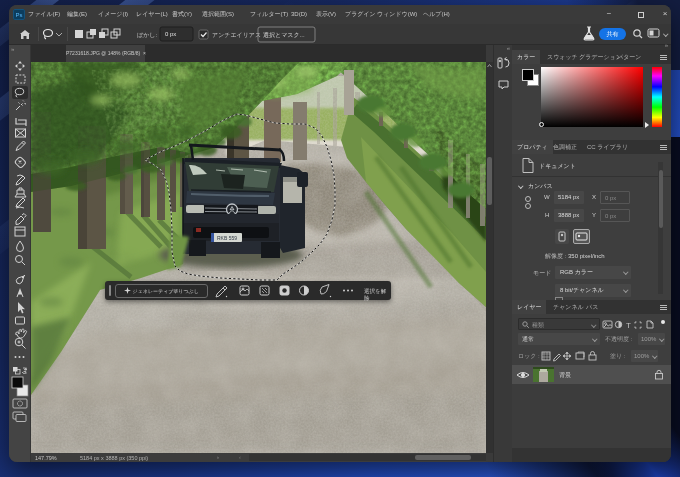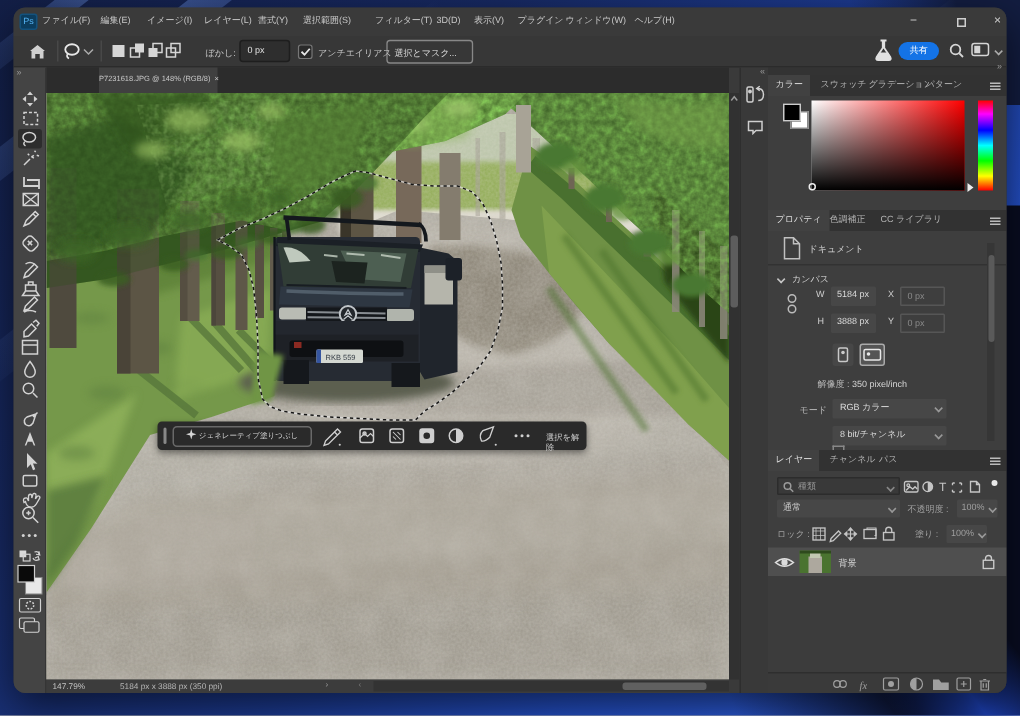--- a/index.html
+++ b/index.html
@@ -545,29 +545,14 @@
           <div style="position:absolute;left:0;top:0;width:21px;height:2px;background:#2e4a1d"></div>
         </div>
         <span style="position:absolute;left:47px;top:6px;font-size:6px;color:#dedede">背景</span>
         <svg width="10" height="11" style="position:absolute;left:142px;top:4px" fill="none" stroke="#ccc" stroke-width=".9">
             <rect x="1.5" y="4.5" width="7" height="5.5"></rect>
             <path d="M3,4.5 v-1.2 a2,2 0 0 1 4,0 V4.5"></path>
           </svg>
       </div>
       <div style="position:absolute;left:0;top:70px;width:159px;height:64px;background:#3c3c3c"></div>
     </div>
-    <div style="position:absolute;left:0;top:403px;width:159px;height:14px;background:#3a3a3a;border-top:1px solid #2e2e2e">
-      <svg width="159" height="14" stroke="#a0a0a0" fill="none" stroke-width=".8">
-        <circle cx="46" cy="7" r="2.2"></circle>
-          <circle cx="50" cy="7" r="2.2"></circle>
-        <text x="61" y="10" font-size="7" font-style="italic" fill="#a0a0a0" stroke="none" font-family="Liberation Serif">fx</text>
-        <rect x="77" y="3" width="10" height="8" rx="1"></rect>
-          <circle cx="82" cy="7" r="2" fill="#a0a0a0" stroke="none"></circle>
-        <circle cx="99" cy="7" r="4"></circle>
-          <path d="M99,3 a4,4 0 0 0 0,8 Z" fill="#a0a0a0" stroke="none"></path>
-        <path d="M110,4 h4 l1.5,2 h5 v5 h-10.5 Z" fill="#a0a0a0" stroke="none"></path>
-        <rect x="126" y="3" width="9" height="8" rx="1"></rect>
-          <path d="M130.5,5 v4 M128.5,7 h4"></path>
-        <path d="M141,5 h7 M142,5 v6 h5 v-6 M143.5,4 h2 M143.5,6.5 v3 M145.5,6.5 v3" stroke-width=".8"></path>
-      </svg>
-    </div>
   </div>
 </div>
 
 </body></html>

